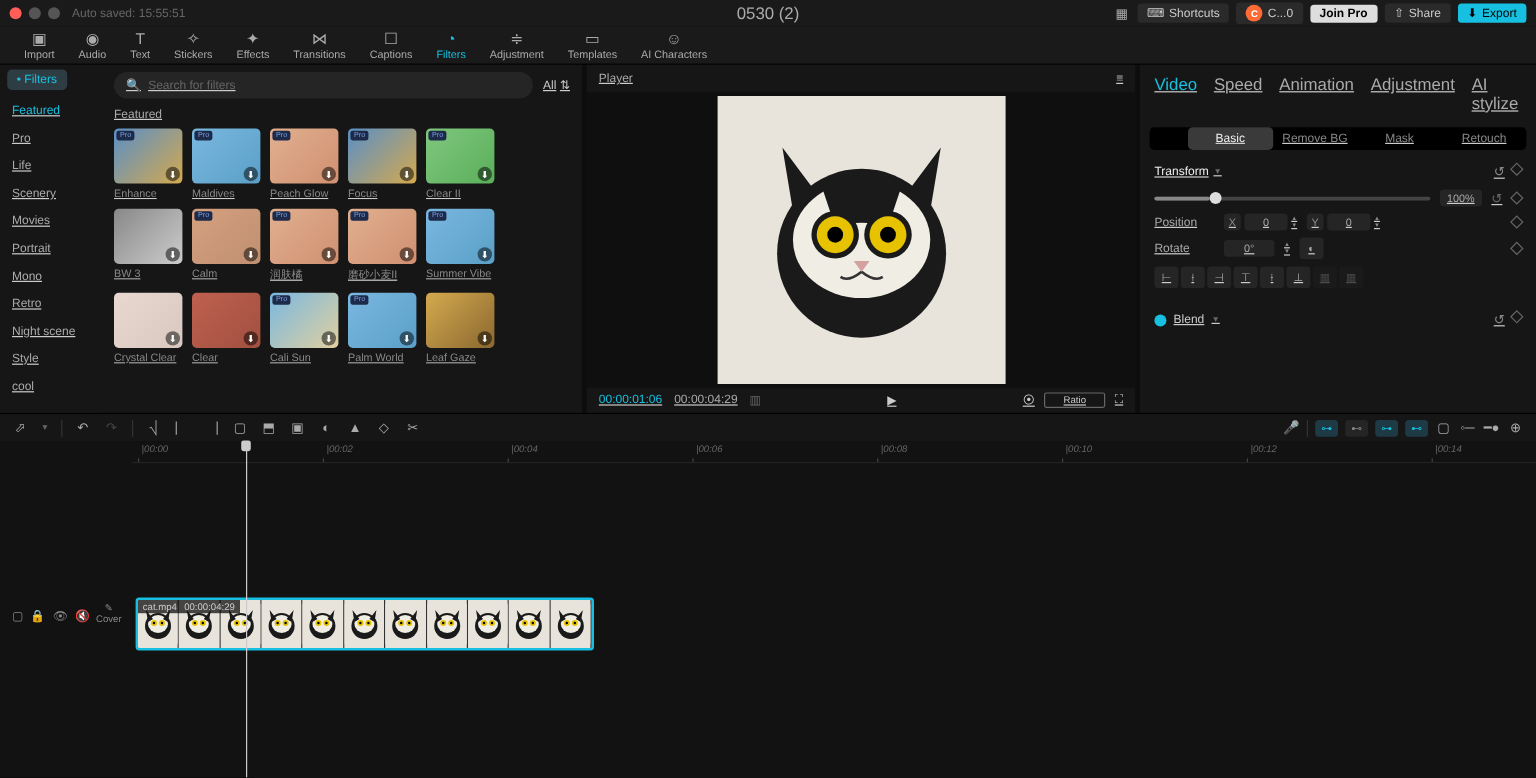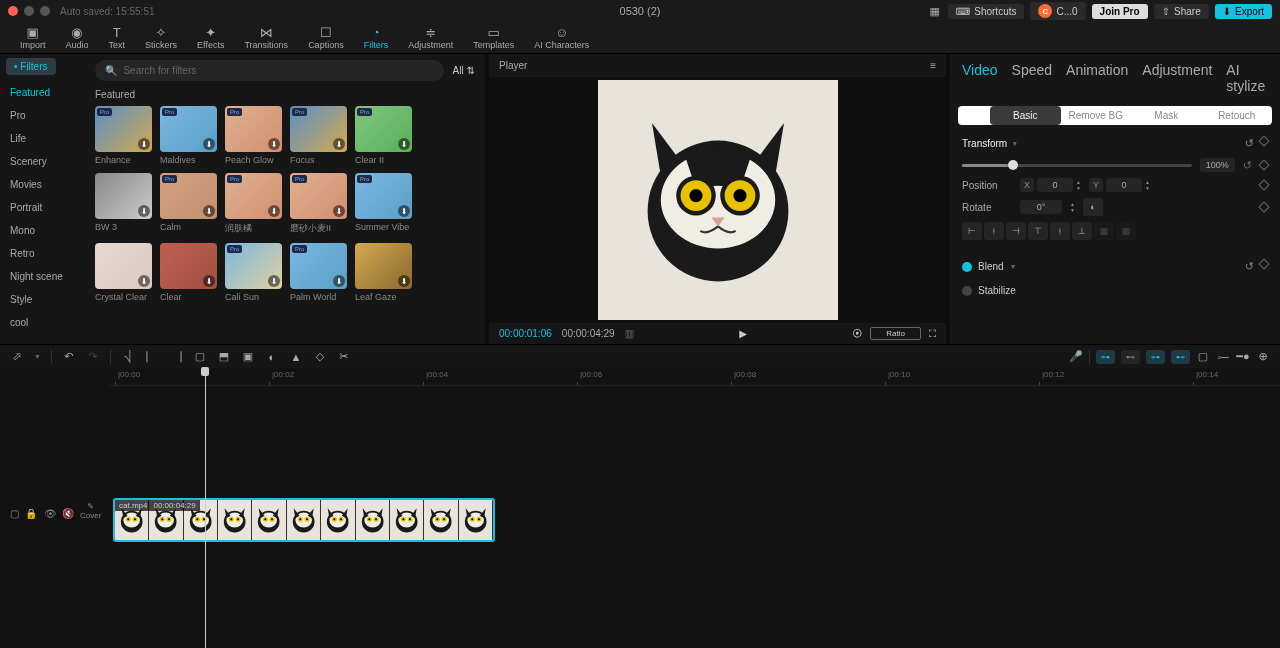--- a/index.html
+++ b/index.html
@@ -6,35 +6,35 @@
 body { background: #0d0d0d; color: #ccc; font-size: 11px; overflow: hidden; width: 1280px; height: 648px; }
 
 
 .titlebar { height: 22px; background: #1a1a1a; display: flex; align-items: center; padding: 0 8px; position: relative; }
 .traffic-lights { display: flex; gap: 6px; }
 .traffic-light { width: 10px; height: 10px; border-radius: 50%; }
 .red { background: #ff5f57; }
 .yellow { background: #555; }
 .green { background: #555; }
 .autosave { margin-left: 10px; color: #666; font-size: 10px; }
-.title { position: absolute; left: 50%; transform: translateX(-50%); color: #aaa; font-size: 11px; }
+.title { position: absolute; left: 50%; transform: translateX(-50%); color: #aaa; font-size: 14px; }
 .titlebar-right { margin-left: auto; display: flex; align-items: center; gap: 6px; }
 .tbtn { background: #2a2a2a; border-radius: 3px; padding: 2px 8px; color: #ccc; font-size: 10px; display: flex; align-items: center; gap: 4px; cursor: pointer; }
 .export-btn { background: #17c0e0; color: #000; }
 .joinpro { background: #ddd; color: #000; font-weight: 600; }
 .avatar-c { width: 14px; height: 14px; border-radius: 50%; background: #ff6b35; color: #fff; font-size: 8px; display: flex; align-items: center; justify-content: center; font-weight: bold; }
 
 
 .mainnav { height: 32px; background: #1a1a1a; display: flex; padding: 0 10px; border-bottom: 1px solid #000; }
 .navitem { display: flex; flex-direction: column; align-items: center; justify-content: center; padding: 2px 10px; color: #aaa; font-size: 9px; cursor: pointer; gap: 1px; }
 .navitem.active { color: #17c0e0; }
 .navicon { width: 14px; height: 14px; display: flex; align-items: center; justify-content: center; font-size: 13px; }
 
 
-.main { display: flex; height: 290px; }
+.main { display: flex; height: 290px; text-decoration: underline; }
 .leftpanel { width: 485px; background: #161616; display: flex; }
 .sidebar { width: 85px; background: #161616; padding: 4px 6px; }
 .filters-chip { background: #2e3d44; color: #17c0e0; border-radius: 4px; padding: 3px 8px; font-size: 10px; margin-bottom: 6px; display: inline-block; }
 .side-item { padding: 6px 4px; color: #aaa; font-size: 10px; cursor: pointer; }
 .side-item.active { color: #17c0e0; }
 
 .gallery { flex: 1; padding: 6px 10px; overflow: hidden; }
 .searchrow { display: flex; gap: 8px; align-items: center; margin-bottom: 8px; }
 .searchbox { flex: 1; background: #252525; border-radius: 14px; padding: 5px 10px; display: flex; align-items: center; gap: 6px; color: #666; font-size: 10px; }
 .allbtn { color: #ccc; font-size: 10px; display: flex; align-items: center; gap: 3px; cursor: pointer; }
@@ -55,21 +55,21 @@
 .tc-current { color: #17c0e0; }
 .tc-total { color: #aaa; }
 .play-btn { margin-left: auto; margin-right: auto; cursor: pointer; }
 .pc-right { display: flex; gap: 8px; align-items: center; }
 
 
 .rightpanel { width: 330px; background: #161616; padding: 0; }
 .rtabs { display: flex; gap: 14px; padding: 8px 12px; font-size: 14px; }
 .rtab { color: #aaa; cursor: pointer; }
 .rtab.active { color: #17c0e0; }
-.subtabs { display: flex; margin: 4px 8px; background: #ffffff; border-radius: 4px; padding-left: 32px; }
+.subtabs { display: flex; margin: 4px 8px; background: #000000; border-radius: 4px; padding-left: 32px; }
 .subtab { flex: 1; text-align: center; padding: 4px; font-size: 10px; color: #888; cursor: pointer; }
 .subtab.active { background: #3a3a3a; color: #eee; border-radius: 4px; }
 .propsection { padding: 8px 12px; }
 .prop-head { display: flex; justify-content: space-between; align-items: center; margin-bottom: 8px; }
 .prop-title { color: #eee; font-size: 10px; display: flex; align-items: center; gap: 4px; }
 .prop-icons { display: flex; gap: 6px; color: #888; }
 .prop-row { display: flex; align-items: center; margin: 6px 0; gap: 8px; font-size: 10px; color: #aaa; }
 .prop-label { width: 50px; }
 .slider-track { flex: 1; height: 3px; background: #444; border-radius: 2px; position: relative; }
 .slider-fill { position: absolute; height: 100%; background: #888; border-radius: 2px; width: 20%; }
@@ -88,21 +88,21 @@
 .cbox.off { background: #444; }
 
 
 .toolbar2 { height: 24px; background: #161616; display: flex; align-items: center; padding: 0 10px; gap: 10px; border-top: 1px solid #000; }
 .tb2-btn { color: #aaa; font-size: 11px; cursor: pointer; width: 14px; text-align: center; }
 .tb2-sep { width: 1px; height: 14px; background: #333; }
 .tb2-right { margin-left: auto; display: flex; gap: 6px; align-items: center; }
 .tb2-chip { background: #1e3a44; border-radius: 3px; padding: 2px 5px; font-size: 9px; color: #17c0e0; }
 .tb2-chip.off { background: #252525; color: #888; }
 .timeline { height: 280px; background: #121212; position: relative; }
-.ruler { height: 18px; position: relative; margin-left: 110px; border-bottom: 1px solid #222; }
+.ruler { height: 18px; position: relative; margin-left: 110px; border-bottom: 1px solid #222; font-style: italic; }
 .tick { position: absolute; top: 2px; font-size: 8px; color: #666; }
 .tick::before { content: ''; position: absolute; left: -3px; top: 12px; width: 1px; height: 3px; background: #444; }
 .playhead { position: absolute; top: 0; bottom: 0; width: 1px; background: #ccc; left: 205px; z-index: 10; }
 .playhead::before { content: ''; position: absolute; top: -1px; left: -4px; width: 8px; height: 9px; background: #ccc; border-radius: 2px; }
 .track-area { position: relative; margin-left: 110px; height: 200px; }
 .track-controls { position: absolute; left: -100px; top: 122px; display: flex; gap: 6px; color: #888; font-size: 10px; align-items: center; }
 .cover-btn { display: flex; flex-direction: column; align-items: center; font-size: 8px; color: #888; position: absolute; left: -30px; top: 116px; }
 .clip { position: absolute; top: 112px; left: 3px; width: 382px; height: 44px; border: 2px solid #17c0e0; border-radius: 3px; background: #2a2a2a; overflow: hidden; }
 .clip-header { background: rgba(0,0,0,0.7); padding: 1px 4px; font-size: 8px; color: #ccc; display: flex; gap: 6px; position: absolute; top: 0; left: 0; z-index: 2; }
 .clip-thumbs { display: flex; height: 100%; }
@@ -437,24 +437,20 @@
       </div>
     </div>
     <div class="collapse-row">
       <span class="cbox"></span>
       <span>Blend</span>
         <span style="font-size:7px;color:#666">▼</span>
       <div class="prop-icons" style="margin-left:auto">
           <span class="circ-arrow">↺</span>
           <span class="diamond"></span>
         </div>
-    </div>
-    <div class="collapse-row">
-      <span class="cbox off"></span>
-      <span>Stabilize</span>
     </div>
   </div>
 </div>
 
 <div class="toolbar2">
   <span class="tb2-btn">⬀</span>
   <span style="font-size:7px;color:#666">▼</span>
   <span class="tb2-sep"></span>
   <span class="tb2-btn">↶</span>
   <span class="tb2-btn" style="opacity:.3">↷</span>

